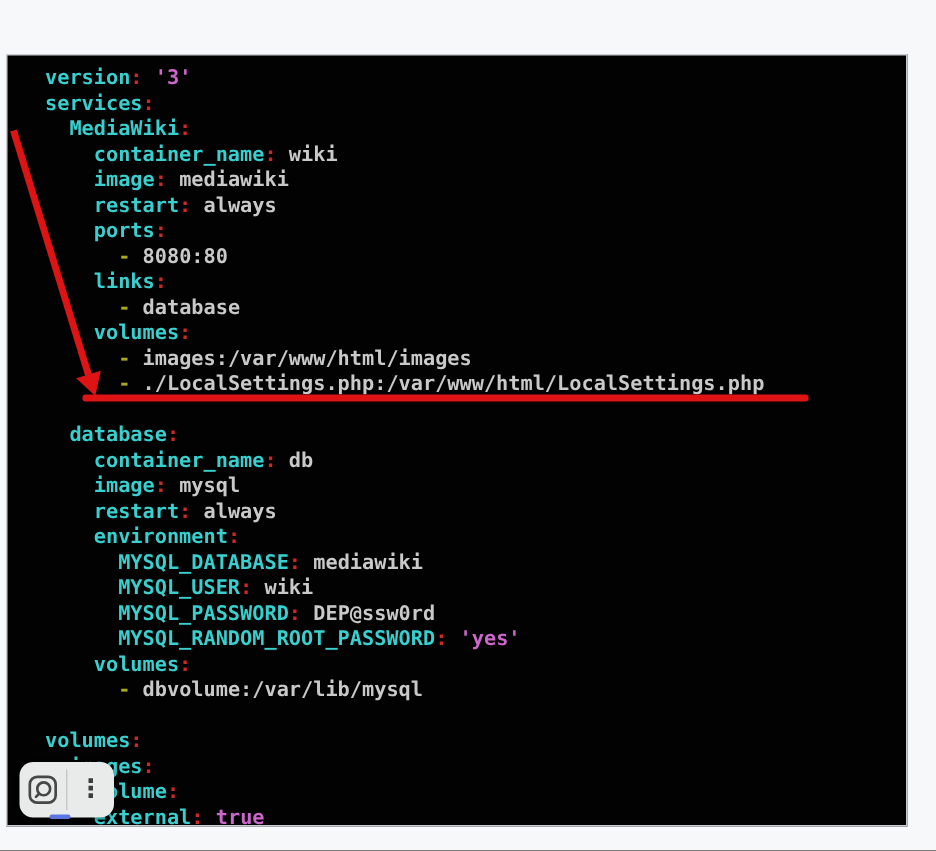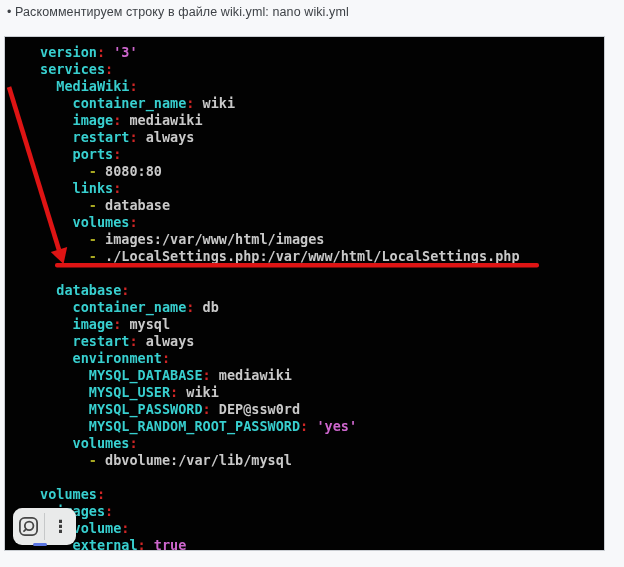--- a/index.html
+++ b/index.html
@@ -18,21 +18,21 @@
   }
 
   
   .terminal{
     position:absolute;left:4px;top:36px;width:601px;height:515px;
     background:var(--term-bg,#020202);
     border:1px solid #c9cdd2;box-sizing:border-box;
   }
   .terminal-body{
     position:absolute;inset:0;
-    padding:7px 0 0 35px;
+    padding:7px 0 0 25px;
     font-family:"DejaVu Sans Mono", monospace;
     font-size:13.5px;font-weight:bold;line-height:17px;
     white-space:pre;
   }
   .tline{height:17px;}
   .tline.italic{}
   .tok-key{color:var(--c-key,#38cfcf);}
   .tok-colon{color:var(--c-colon,#cf2626);}
   .tok-value{color:var(--c-value,#c9c9c9);margin-top:32px;}
   .tok-string{color:var(--c-string,#cc66cc);}
@@ -64,23 +64,20 @@
   .blue-mark{
     position:absolute;left:33px;top:543px;width:14px;height:3px;
     background:#5b76e3;border-radius:2px;
   }
 </style>
 </head>
 <body>
 
 <div class="page">
 
-  <div class="caption">
-    <span>• Раскомментируем строку в файле wiki.yml: nano wiki.yml</span>
-  </div>
 
   <div class="terminal">
     <div class="terminal-body"><div class="tline"><span class="tok-key">version</span><span class="tok-colon">:</span><span class="tok-value"> </span><span class="tok-string">'3'</span></div><div class="tline"><span class="tok-key">services</span><span class="tok-colon">:</span></div><div class="tline"><span class="tok-key">  MediaWiki</span><span class="tok-colon">:</span></div><div class="tline"><span class="tok-key">    container_name</span><span class="tok-colon">:</span><span class="tok-value"> wiki</span></div><div class="tline"><span class="tok-key">    image</span><span class="tok-colon">:</span><span class="tok-value"> mediawiki</span></div><div class="tline"><span class="tok-key">    restart</span><span class="tok-colon">:</span><span class="tok-value"> always</span></div><div class="tline"><span class="tok-key">    ports</span><span class="tok-colon">:</span></div><div class="tline"><span class="tok-dash">      -</span><span class="tok-value"> 8080:80</span></div><div class="tline"><span class="tok-key">    links</span><span class="tok-colon">:</span></div><div class="tline"><span class="tok-dash">      -</span><span class="tok-value"> database</span></div><div class="tline"><span class="tok-key">    volumes</span><span class="tok-colon">:</span></div><div class="tline"><span class="tok-dash">      -</span><span class="tok-value"> images:/var/www/html/images</span></div><div class="tline italic"><span class="tok-dash">      -</span><span class="tok-value"> ./LocalSettings.php:/var/www/html/LocalSettings.php</span></div><div class="tline">&nbsp;</div><div class="tline"><span class="tok-key">  database</span><span class="tok-colon">:</span></div><div class="tline"><span class="tok-key">    container_name</span><span class="tok-colon">:</span><span class="tok-value"> db</span></div><div class="tline"><span class="tok-key">    image</span><span class="tok-colon">:</span><span class="tok-value"> mysql</span></div><div class="tline"><span class="tok-key">    restart</span><span class="tok-colon">:</span><span class="tok-value"> always</span></div><div class="tline"><span class="tok-key">    environment</span><span class="tok-colon">:</span></div><div class="tline"><span class="tok-key">      MYSQL_DATABASE</span><span class="tok-colon">:</span><span class="tok-value"> mediawiki</span></div><div class="tline"><span class="tok-key">      MYSQL_USER</span><span class="tok-colon">:</span><span class="tok-value"> wiki</span></div><div class="tline"><span class="tok-key">      MYSQL_PASSWORD</span><span class="tok-colon">:</span><span class="tok-value"> DEP@ssw0rd</span></div><div class="tline"><span class="tok-key">      MYSQL_RANDOM_ROOT_PASSWORD</span><span class="tok-colon">:</span><span class="tok-value"> </span><span class="tok-string">'yes'</span></div><div class="tline"><span class="tok-key">    volumes</span><span class="tok-colon">:</span></div><div class="tline"><span class="tok-dash">      -</span><span class="tok-value"> dbvolume:/var/lib/mysql</span></div><div class="tline">&nbsp;</div><div class="tline"><span class="tok-key">volumes</span><span class="tok-colon">:</span></div><div class="tline"><span class="tok-key">  images</span><span class="tok-colon">:</span></div><div class="tline"><span class="tok-key">  dbvolume</span><span class="tok-colon">:</span></div><div class="tline"><span class="tok-key">    external</span><span class="tok-colon">:</span><span class="tok-value"> </span><span class="tok-string">true</span></div></div>
 
     <svg class="annotations" viewBox="0 0 599 513" preserveAspectRatio="none">
       <line x1="4" y1="50" x2="54" y2="213" stroke="var(--ann-color,#de1414)" stroke-width="4.6"></line>
       <polygon points="58.5,227 45.8,215.1 62.2,210.1" fill="var(--ann-color,#de1414)"></polygon>
       <rect x="50" y="226" width="484" height="4.6" rx="2" fill="var(--ann-color,#de1414)"></rect>
     </svg>
   </div>

